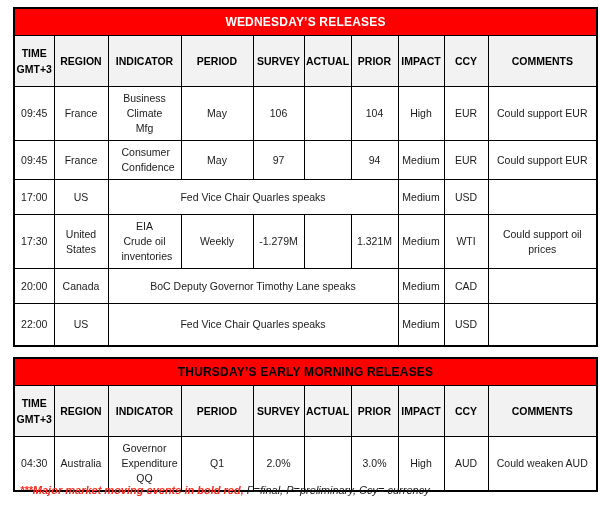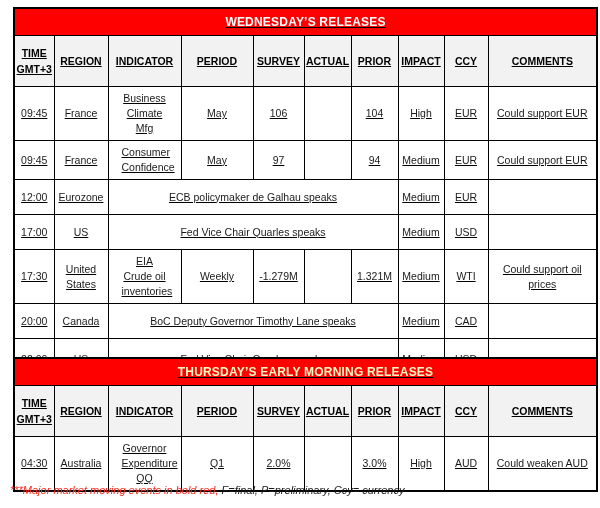--- a/index.html
+++ b/index.html
@@ -13,21 +13,20 @@
   }
   .cal { position: absolute; left: 13px; width: 583px; }
   #cal0 { top: 7px; }
   #cal1 { top: 357px; }
 
   table.releases {
     border-collapse: collapse;
     table-layout: fixed;
     width: 583px;
     border: 2px solid #000000;
-    text-decoration: underline;
   }
   table.releases th, table.releases td {
     border: 1px solid #000000;
     text-align: center;
     vertical-align: middle;
     overflow: hidden;
   }
   .title-cell {
     background: #FE0000;
     color: #ffffff;
@@ -57,21 +56,21 @@
 
   #footnote {
     position: absolute;
     left: 10px;
     top: 484px;
     margin: 0;
     font-size: 11px;
     font-style: italic;
     white-space: nowrap;
   }
-  .fn-red { color: #FA2B1E; font-weight: normal; }
+  .fn-red { color: #FA2B1E; font-weight: bold; margin-left: 10px; }
   .fn-black { color: #1a1a1a; }
 
   col.c-time { width: 40px; }
   col.c-region { width: 54px; }
   col.c-indicator { width: 73px; }
   col.c-period { width: 72px; }
   col.c-survey { width: 51px; }
   col.c-actual { width: 47px; }
   col.c-prior { width: 47px; }
   col.c-impact { width: 46px; }
@@ -154,28 +153,20 @@
             <td class="indicator-cell">Consumer Confidence</td>
             <td>May</td>
             <td>97</td>
             <td></td>
             <td>94</td>
             <td>Medium</td>
             <td>EUR</td>
             <td>Could support EUR</td>
           </tr>
           <tr>
-            <td>12:00</td>
-            <td>Eurozone</td>
-            <td colspan="5">ECB policymaker de Galhau speaks</td>
-            <td>Medium</td>
-            <td>EUR</td>
-            <td></td>
-          </tr>
-          <tr>
             <td>17:00</td>
             <td>US</td>
             <td colspan="5">Fed Vice Chair Quarles speaks</td>
             <td>Medium</td>
             <td>USD</td>
             <td></td>
           </tr>
           <tr>
             <td>17:30</td>
             <td>United States</td>
@@ -217,21 +208,21 @@
           <col class="c-period">
           <col class="c-survey">
           <col class="c-actual">
           <col class="c-prior">
           <col class="c-impact">
           <col class="c-ccy">
           <col class="c-comments">
       </colgroup>
       <thead>
         <tr>
-          <th colspan="10" class="title-cell" style="background: rgb(254, 0, 0); color: #fef9c3;">THURSDAY’S EARLY MORNING RELEASES</th>
+          <th colspan="10" class="title-cell" style="background: rgb(254, 0, 0); color: #000000;">THURSDAY’S EARLY MORNING RELEASES</th>
         </tr>
         <tr class="head-row">
             <th>
               <div>TIME</div>
               <div>GMT+3</div>
             </th>
             <th>
               <div>REGION</div>
             </th>
             <th>

